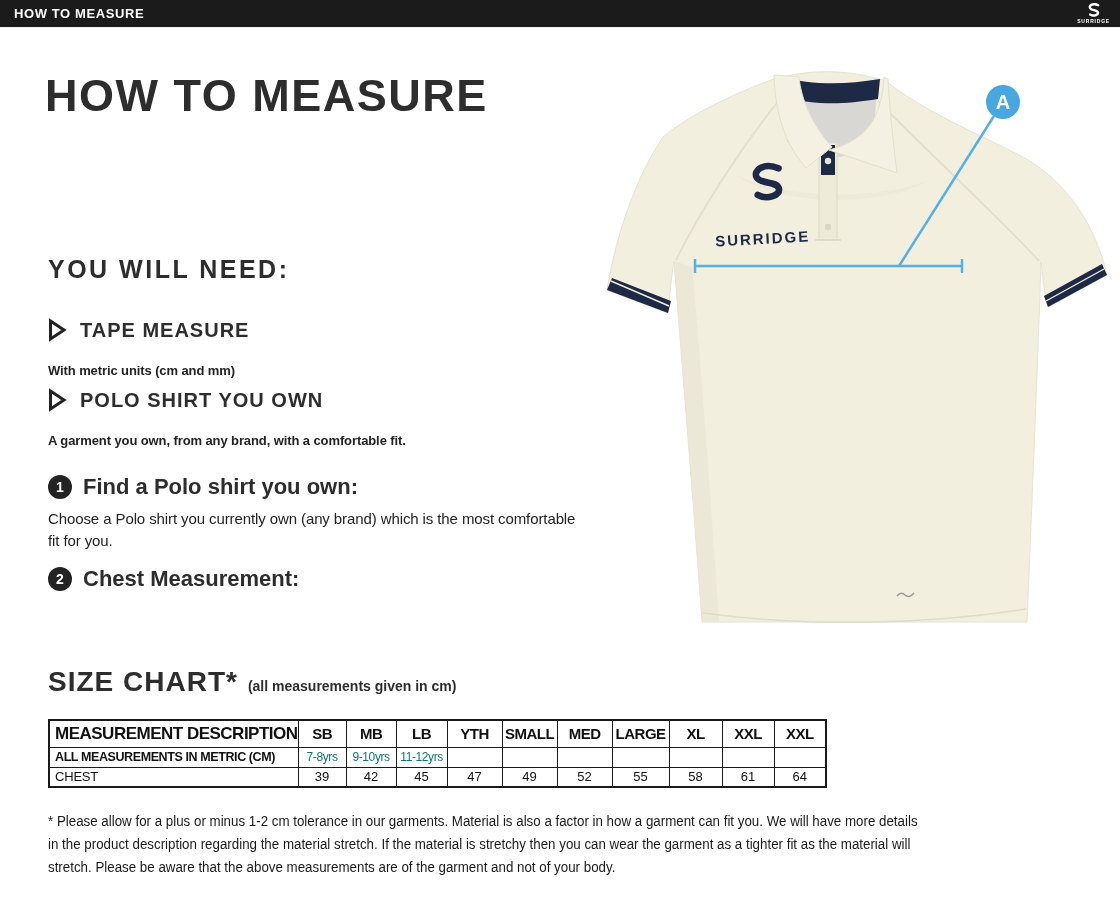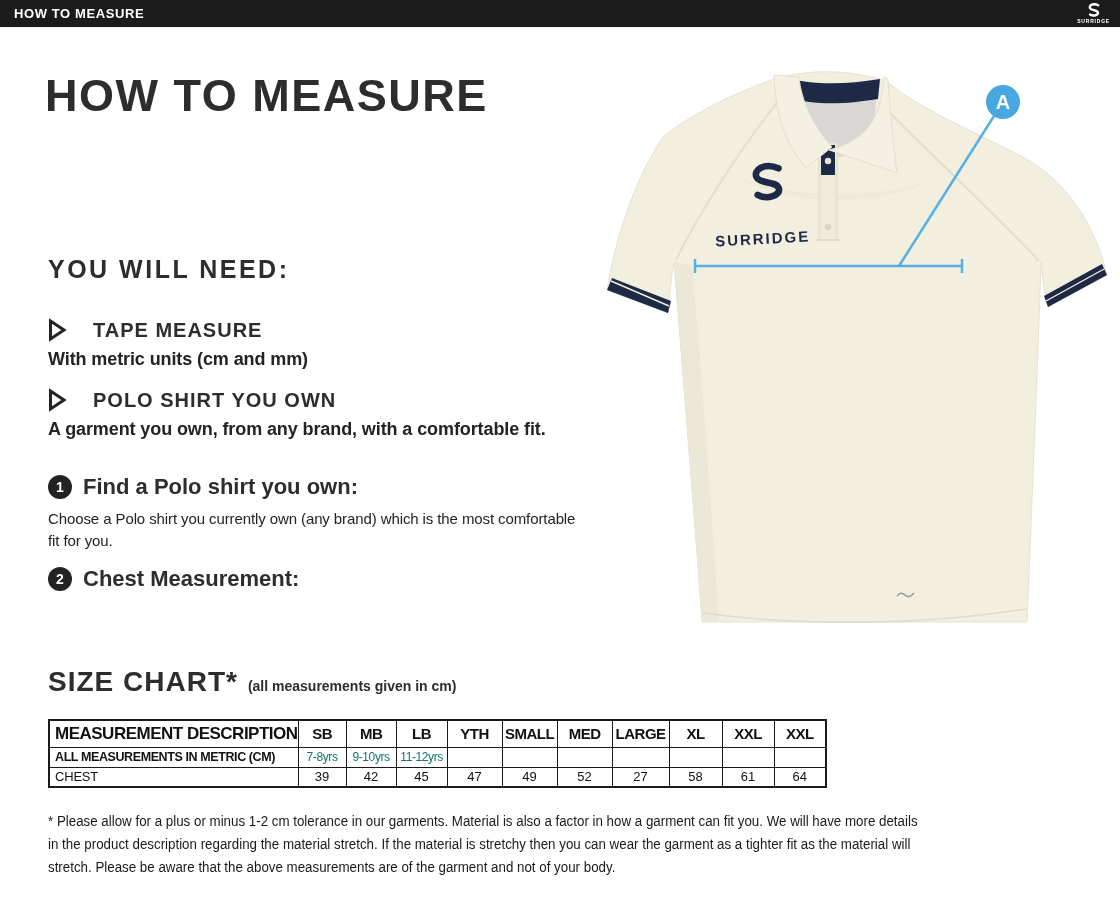--- a/index.html
+++ b/index.html
@@ -14,23 +14,23 @@
             border-bottom:1px solid #eef2f4; }
   .topbar-title { color:#fff; font-size:13px; font-weight:bold; letter-spacing:.6px; margin-left:14px; }
   .topbar-logo { display:flex; flex-direction:column; align-items:center; margin-right:10px; line-height:1; }
   .topbar-logo .brand-word { color:#fff; font-size:5px; font-weight:bold; letter-spacing:.8px; margin-top:1px; }
 
   
   .h1 { left:45px; top:70px; font-size:45px; font-weight:bold; color:#2d2d2d; letter-spacing:1.5px; }
   .notice { left:50px; top:142px; width:478px; border:2px solid #2a2a2a; padding:11px 13px;
             font-size:19px; font-weight:bold; line-height:1.34; color:#232323; letter-spacing:-0.2px; }
   .h2need { left:48px; top:255px; font-size:25px; font-weight:bold; color:#2d2d2d; letter-spacing:2.5px; }
-  .need-item { display:flex; align-items:center; gap:26px;justify-content:space-between; }
+  .need-item { display:flex; align-items:center; gap:13px;justify-content:space-between; }
   .need-title { font-size:20px; font-weight:bold; color:#2d2d2d; letter-spacing:1px; }
-  .need-desc { font-size:18px; font-weight:bold; color:#232323; margin-top:3px; letter-spacing:-0.1px; }
+  .need-desc { font-size:13px; font-weight:bold; color:#232323; margin-top:17px; letter-spacing:-0.1px; }
   .item1 { left:48px; top:318px; } .item1d { left:48px; top:346px; }
   .item2 { left:48px; top:388px; } .item2d { left:48px; top:416px; }
 
   .step-head { display:flex; align-items:center; gap:11px; }
   .step-badge { width:24px; height:24px; border-radius:50%; background:#232323; color:#fff;
                 display:flex; align-items:center; justify-content:center;
                 font-size:14px; font-weight:bold; flex:0 0 auto; }
   .step-title { font-size:22px; font-weight:bold; color:#2d2d2d; }
   .step-desc { font-size:15px; font-weight:normal; color:#232323; line-height:1.45; width:528px; letter-spacing:-0.1px; }
   .step1h { left:48px; top:474px; } .step1d { left:48px; top:508px; }
@@ -156,21 +156,21 @@
       <td class="val"></td>
     </tr>
     <tr class="row r2">
       <td class="lbl">CHEST</td>
       <td class="val">39</td>
       <td class="val">42</td>
       <td class="val">45</td>
       <td class="val">47</td>
       <td class="val">49</td>
       <td class="val">52</td>
-      <td class="val">27</td>
+      <td class="val">55</td>
       <td class="val">58</td>
       <td class="val">61</td>
       <td class="val">64</td>
     </tr>
   </tbody>
     </table>
 
   <div class="abs disclaimer">* Please allow for a plus or minus 1-2 cm tolerance in our garments. Material is also a factor in how a garment can fit you. We will have more details in the product description regarding the material stretch.  If the material is stretchy then you can wear the garment as a tighter fit as the material will stretch.  Please be aware that the above measurements are of the garment and not of your body.</div>
 
   <div class="abs diagram">

